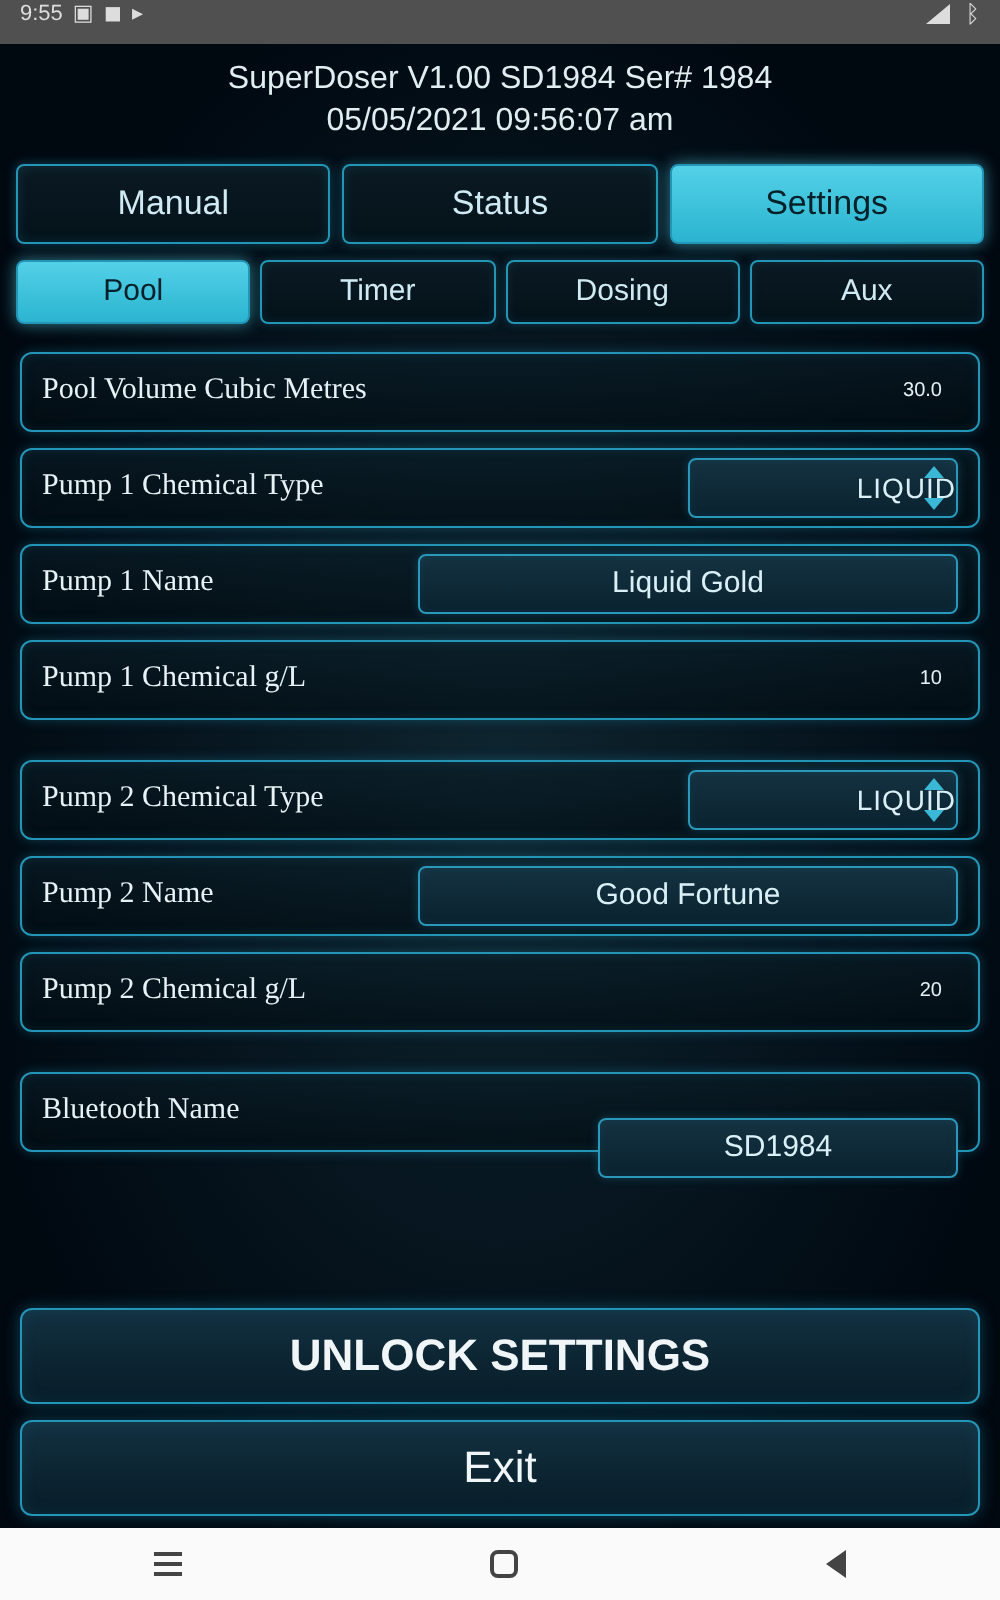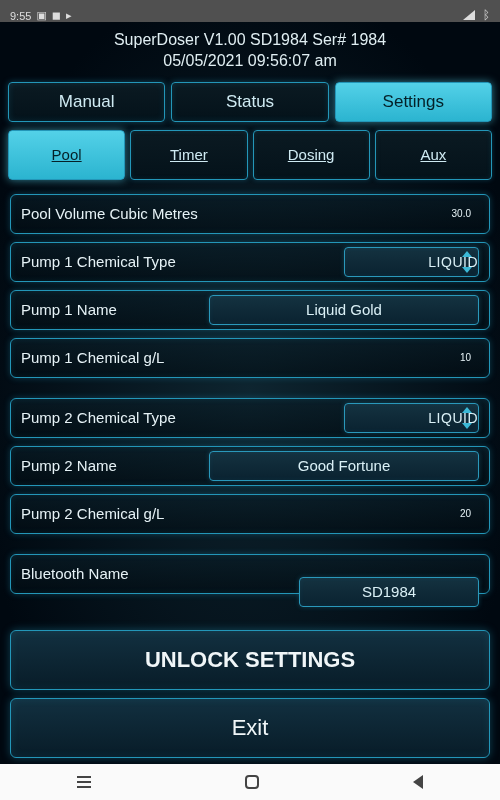--- a/index.html
+++ b/index.html
@@ -2,21 +2,21 @@
 <html><head>
 <meta charset="utf-8">
 <style>
   * { box-sizing: border-box; margin: 0; padding: 0; }
   html, body { width: 500px; height: 800px; overflow: hidden; font-family: Arial, sans-serif; }
   body { background: #505050; display: flex; flex-direction: column; }
 
   
   .status-bar {
     height: 22px; background: #505050; color: #ddd;
-    display: flex; justify-content: space-between; align-items: flex-end;
+    display: flex; justify-content: space-between; align-items: flex-start;
     padding: 0 10px; font-size: 11px;
   }
   .status-left { display: flex; gap: 5px; align-items: center; }
   .status-right { display: flex; gap: 8px; align-items: center; }
   .sig-icon { display: inline-block; width: 0; height: 0; border-style: solid; border-width: 0 0 10px 12px; border-color: transparent transparent #ddd transparent; } 
   .bt-glyph { font-size: 12px; }
 
   
   .app {
     flex: 1; background: radial-gradient(ellipse at center, #0e2530 0%, #000810 80%);
@@ -37,45 +37,44 @@
   }
   .main-tab.active {
     background: linear-gradient(#53d1e8, #2bb4d0);
     color: #042028; font-weight: 500;
     box-shadow: 0 0 8px rgba(83,209,232,0.6);
   }
 
   
   .sub-tabs { display: flex; gap: 5px; margin: 0 2px 14px; }
   .sub-tab {
-    flex: 1; height: 50px; display: flex; align-items: center; justify-content: center;
+    flex: 1; height: 32px; display: flex; align-items: center; justify-content: center;
     font-size: 15px; color: #cfeaf2;
     border: 1px solid #2396b8; border-radius: 4px;
     background: linear-gradient(#0b1a22, #04121a);
     box-shadow: 0 0 5px rgba(35,150,184,0.3), inset 0 0 5px rgba(35,150,184,0.15);
     cursor: pointer;
-    text-decoration: underline;
   }
   .sub-tab.active {
     background: linear-gradient(#53d1e8, #2bb4d0);
     color: #042028;
     box-shadow: 0 0 8px rgba(83,209,232,0.6);
   }
 
   
   .rows { display: flex; flex-direction: column; gap: 8px; padding: 0 4px; }
   .group-gap { height: 4px; }
   .row {
     display: flex; align-items: center; height: 40px;
     border: 1px solid #2396b8; border-radius: 6px;
     background: linear-gradient(rgba(10,30,40,0.6), rgba(2,12,18,0.6));
     box-shadow: 0 0 6px rgba(35,150,184,0.35), inset 0 0 6px rgba(35,150,184,0.15);
     padding: 0 10px; gap: 8px;
   }
-  .row-label { flex: 0 0 auto; font-size: 15px; color: #e6f2f6; }
+  .row-label { flex: 0 0 auto; font-size: 15px; color: #e6f2f6; font-family: Liberation Serif, serif; }
   .row-spacer { flex: 1; }
   .row-value { font-size: 10px; color: #e6f2f6; padding-right: 8px; }
 
   .select-field {
     width: 135px; height: 30px; border: 1px solid #2a98bb; border-radius: 4px;
     background: linear-gradient(#143240, #0a2230);
     display: flex; align-items: center; justify-content: flex-end; position: relative;
     color: #daf0f6; font-size: 14px; letter-spacing: 0.5px;
     box-shadow: 0 0 5px rgba(35,150,184,0.3), inset 0 0 5px rgba(35,150,184,0.1);
     cursor: pointer;
@@ -94,21 +93,21 @@
     display: flex; align-items: center; justify-content: center;
     color: #daf0f6; font-size: 15px;
     box-shadow: 0 0 5px rgba(35,150,184,0.3), inset 0 0 5px rgba(35,150,184,0.1);
     cursor: text;
   }
   .text-field.narrow { width: 180px; margin-top: 36px; }
 
   
   .bottom { margin-top: auto; display: flex; flex-direction: column; gap: 8px; padding: 8px 4px 0; }
   .big-btn {
-    height: 60px; border: 1px solid #2396b8; border-radius: 6px;
+    height: 48px; border: 1px solid #2396b8; border-radius: 6px;
     background: linear-gradient(#123040, #081c28);
     display: flex; align-items: center; justify-content: center;
     color: #f0f6f8; font-size: 22px;
     box-shadow: 0 0 8px rgba(35,150,184,0.4), inset 0 0 8px rgba(35,150,184,0.15);
     cursor: pointer;
   }
   .big-btn.bold { font-weight: bold; }
 
   
   .nav-bar {

